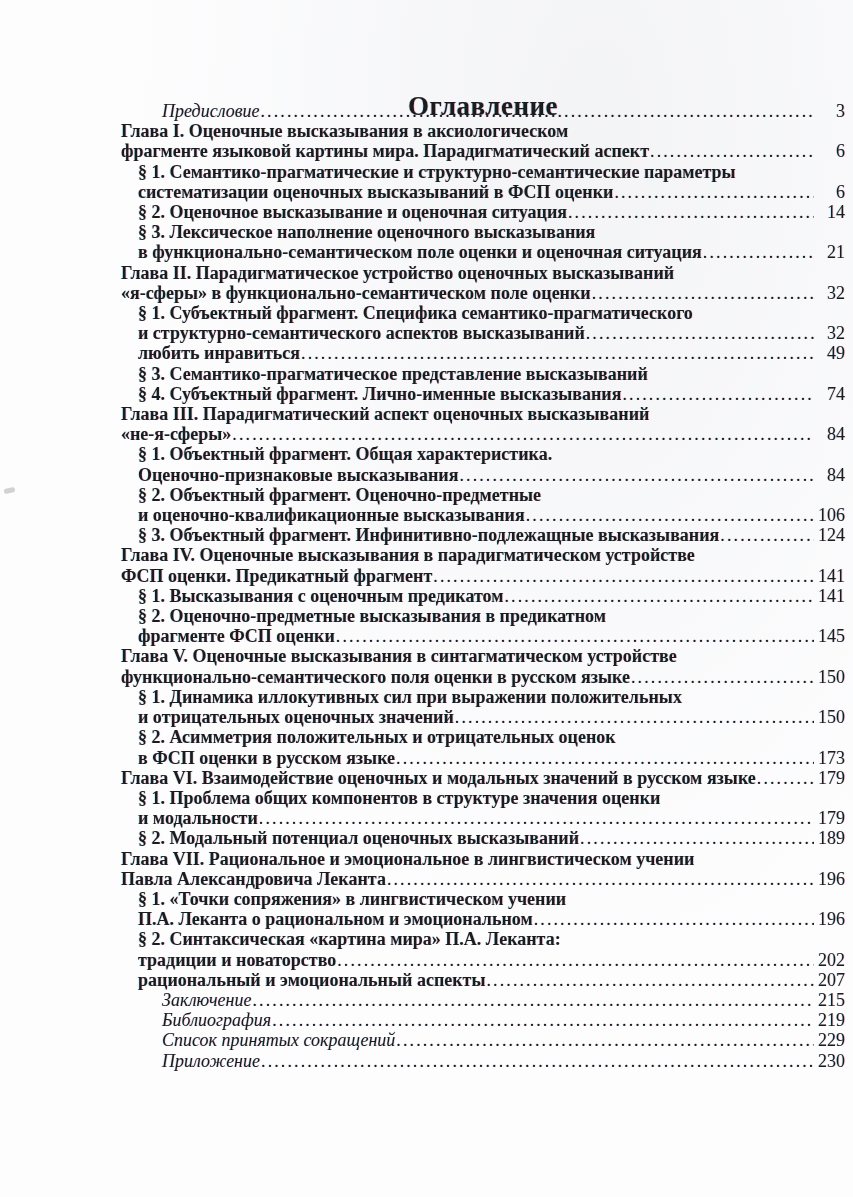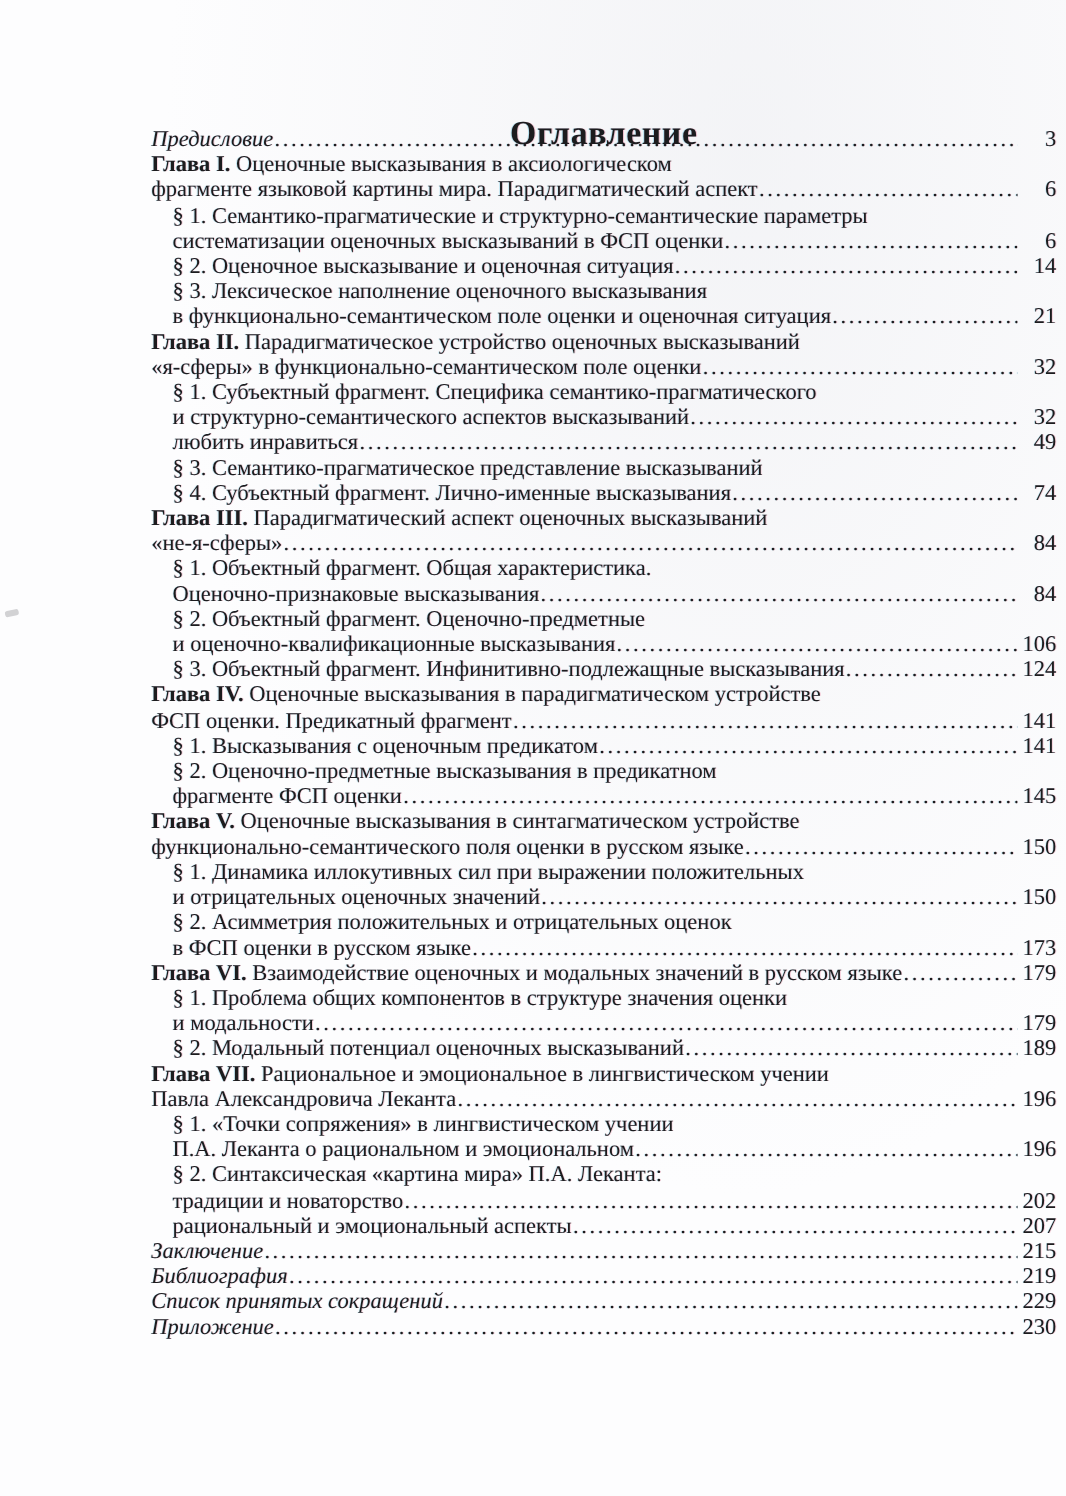--- a/index.html
+++ b/index.html
@@ -34,23 +34,23 @@
   }
   .toc-line {
     display: flex;
     align-items: baseline;
     font-size: 18px;
     line-height: 20.2px;
     white-space: nowrap;
   }
   .indent-1 { padding-left: 17px; }
   .toc-text { flex: 0 0 auto; }
-  .seg-normal { font-style: normal; font-weight: normal; }
+  .seg-normal { font-style: normal; font-weight: bold; }
   .seg-bold   { font-weight: bold; }
-  .seg-italic { font-style: italic; }
+  .seg-italic { font-style: italic; margin-left: 41px; }
   .dots {
     flex: 1 1 auto;
     overflow: hidden;
     white-space: nowrap;
     margin: 0 3px 0 1px;
   }
   .dots::after {
     content: "......................................................................................................................................................................................................................................................................................................";
     letter-spacing: 2.1px;
   }

